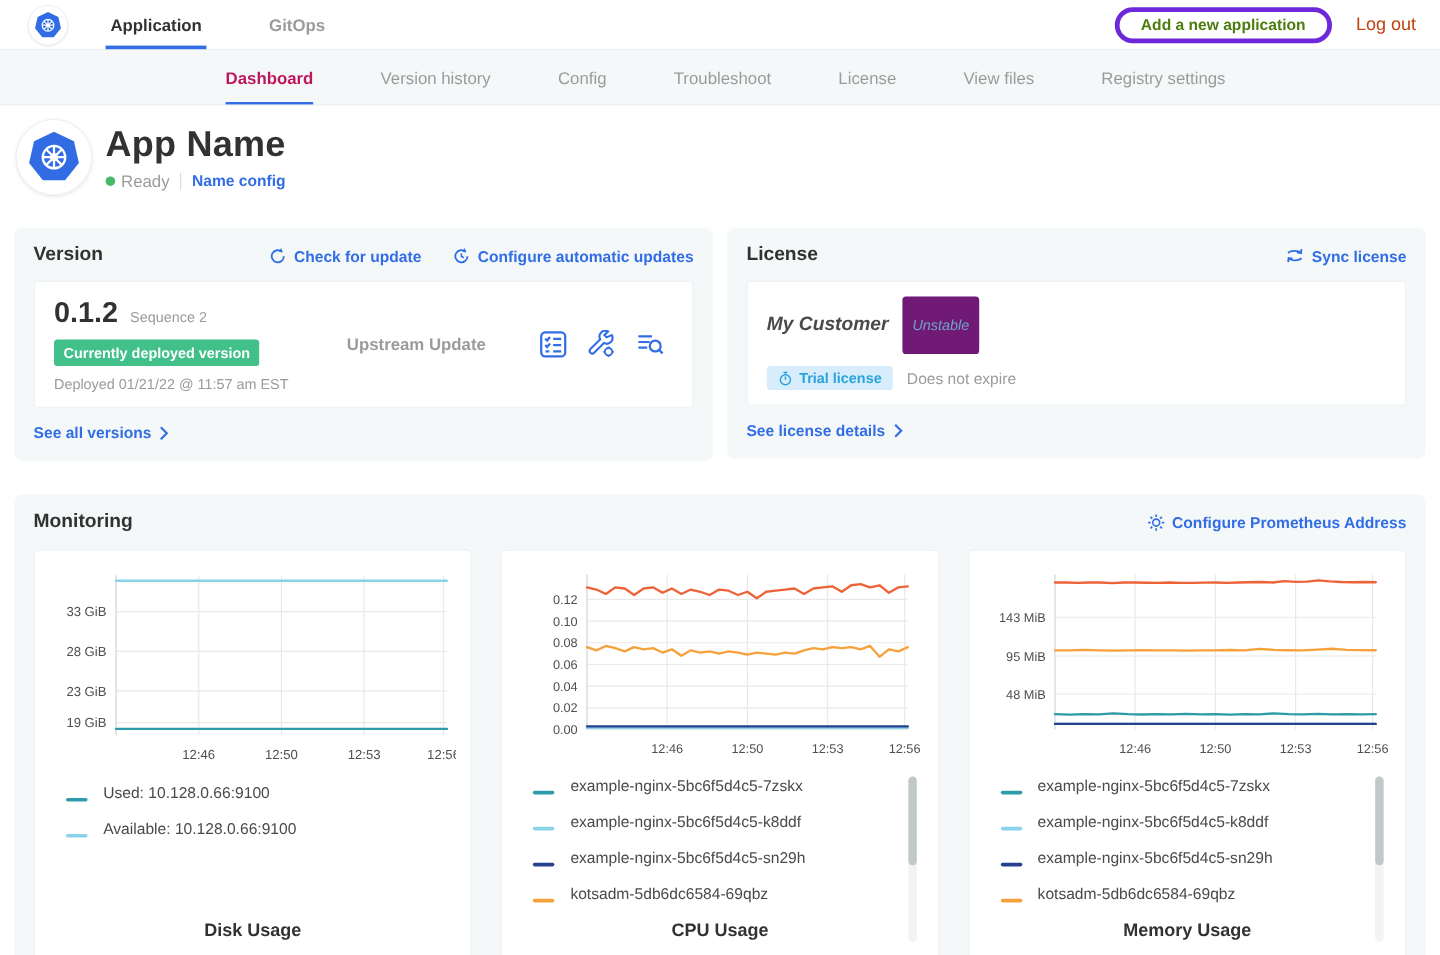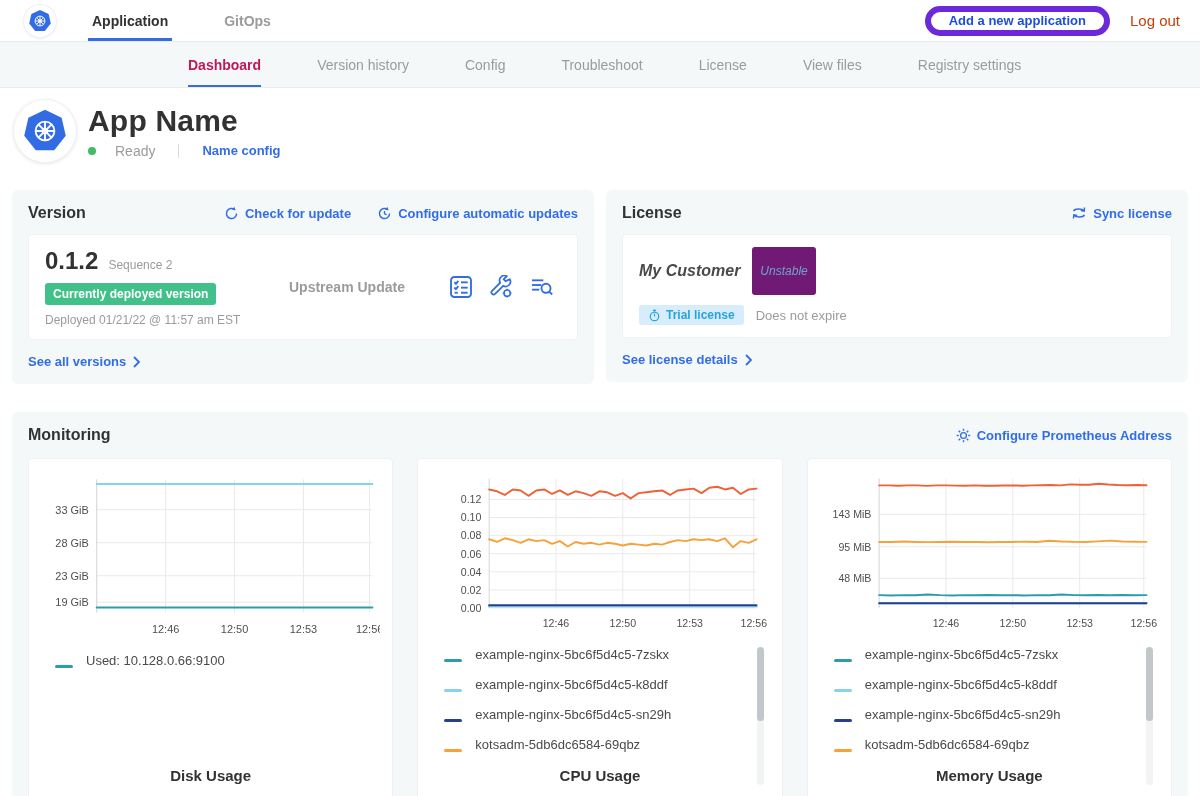--- a/index.html
+++ b/index.html
@@ -6,35 +6,35 @@
   html,body { width:1200px; height:796px; background:#fff; font-family:"Liberation Sans", sans-serif; overflow:hidden; }
 
   
   .topnav { height:42px; display:flex; align-items:center; border-bottom:1px solid #e8ecee; padding:0 14px 0 24px; background:#fff; }
   .logo-sm { width:32px; height:32px; border-radius:50%; background:#fff; box-shadow:0 0 0 1px #eef1f3, 0 1px 3px rgba(0,0,0,.12); display:flex; align-items:center; justify-content:center; }
   .logo-sm svg { width:26px; height:26px; }
   .topnav-tabs { display:flex; height:100%; margin-left:32px; }
   .topnav-tab { display:flex; align-items:center; padding:0 4px; margin-right:48px; font-size:14px; font-weight:bold; color:#9b9b9b; cursor:pointer; border-bottom:3px solid transparent; border-top:3px solid transparent; }
   .topnav-tab.active { color:#323232; border-bottom-color:#326de6; }
   .topnav-right { margin-left:auto; display:flex; align-items:center; gap:20px; }
-  .add-app-btn { border:6px solid #6d28d9; color:#1d4ed8; background:#fff; border-radius:17px; height:30px; padding:0 18px; font-size:13px; font-weight:bold; font-family:inherit; cursor:pointer; }
+  .add-app-btn { border:4px solid #6d28d9; color:#4d7c0f; background:#fff; border-radius:17px; height:30px; padding:0 18px; font-size:13px; font-weight:bold; font-family:inherit; cursor:pointer; }
   .logout { font-size:15px; color:#c2410c; cursor:pointer; padding-right:6px; }
 
   
   .subnav { height:46px; background:#f4f8f9; border-bottom:1px solid #e8ecee; display:flex; padding-left:188px; }
   .subnav-tab { display:flex; align-items:center; margin-right:56px; font-size:14px; color:#9b9b9b; cursor:pointer; border-bottom:2px solid transparent; padding-top:2px; }
   .subnav-tab.active { color:#be185d; font-weight:bold; border-bottom-color:#326de6; }
 
   
   .app-header { display:flex; align-items:center; padding:12px 24px 16px 14px; background:#fff; }
   .logo-lg { width:62px; height:62px; border-radius:50%; background:#fff; box-shadow:0 0 0 1px #eef1f3, 0 1px 4px rgba(0,0,0,.15); display:flex; align-items:center; justify-content:center; flex:0 0 auto; }
   .logo-lg svg { width:50px; height:50px; }
   .app-title-block { margin-left:12px; }
   .app-title { font-size:30px; font-weight:bold; color:#323232; letter-spacing:.2px; }
-  .status-row { display:flex; align-items:center; margin-top:5px; gap:19px; }
+  .status-row { display:flex; align-items:center; margin-top:5px; gap:0;justify-content:space-between; }
   .status-dot { width:8px; height:8px; border-radius:50%; background:#44bb66; }
   .status-text { font-size:14px; color:#9b9b9b; }
   .v-divider { width:1px; height:14px; background:#d8dde0; margin:0 4px; }
   .link { color:#326de6; font-weight:bold; font-size:13px; cursor:pointer; display:inline-flex; align-items:center; gap:6px; text-decoration:none; }
   .link svg { flex:0 0 auto; }
 
   
   .cards-row { display:flex; gap:12px; padding:12px 12px 0 12px; align-items:flex-start; }
   .card { background:#f4f8f9; border-radius:6px; padding:14px 16px 14px 16px; flex:1; }
   .card-head { display:flex; align-items:center; margin-bottom:12px; }
@@ -302,20 +302,24 @@
           <line x1="56" x2="333" y1="133.38613861386136" y2="133.38613861386136" stroke="#e9e9e9" stroke-width="1"></line>
           <text x="48" y="137.38613861386136" text-anchor="end" class="tick">19 GiB</text>
           <line x1="56" x2="56" y1="10" y2="144" stroke="#cdd5d9" stroke-width="1"></line>
           <polyline points="56.0,138.7 148.3,138.7 240.7,138.7 333.0,138.7" fill="none" stroke="#2d9ba9" stroke-width="2" stroke-linejoin="round" stroke-linecap="round"></polyline>
           <polyline points="56.0,14.6 148.3,14.6 240.7,14.6 333.0,14.6" fill="none" stroke="#8ad1ea" stroke-width="2" stroke-linejoin="round" stroke-linecap="round"></polyline>
         </svg>
       <div class="legend">
           <div class="legend-item">
             <span class="dash" style="background: rgb(45, 155, 169);"></span>
             <span class="legend-label">Used: 10.128.0.66:9100</span>
+          </div>
+          <div class="legend-item">
+            <span class="dash" style="background: rgb(138, 209, 234);"></span>
+            <span class="legend-label">Available: 10.128.0.66:9100</span>
           </div>
         </div>
       <div class="chart-title">Disk Usage</div>
     </div>
     <div class="chart-card">
       <svg class="chart-svg" viewBox="0 0 341 172" preserveAspectRatio="xMidYMid meet">
           <line x1="125.25" x2="125.25" y1="10" y2="144" stroke="#e9e9e9" stroke-width="1"></line>
           <text x="125.25" y="164" text-anchor="middle" class="tick">12:46</text>
           <line x1="194.5" x2="194.5" y1="10" y2="144" stroke="#e9e9e9" stroke-width="1"></line>
           <text x="194.5" y="164" text-anchor="middle" class="tick">12:50</text>

